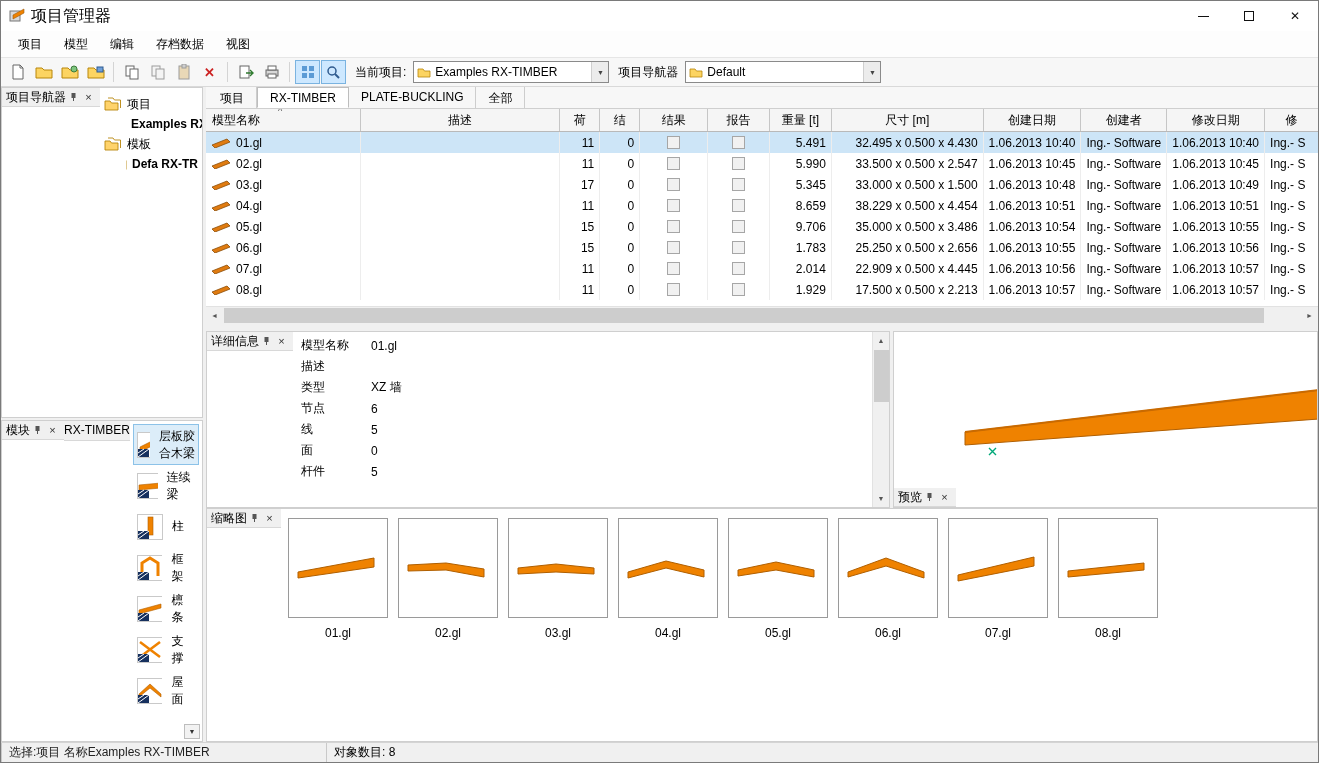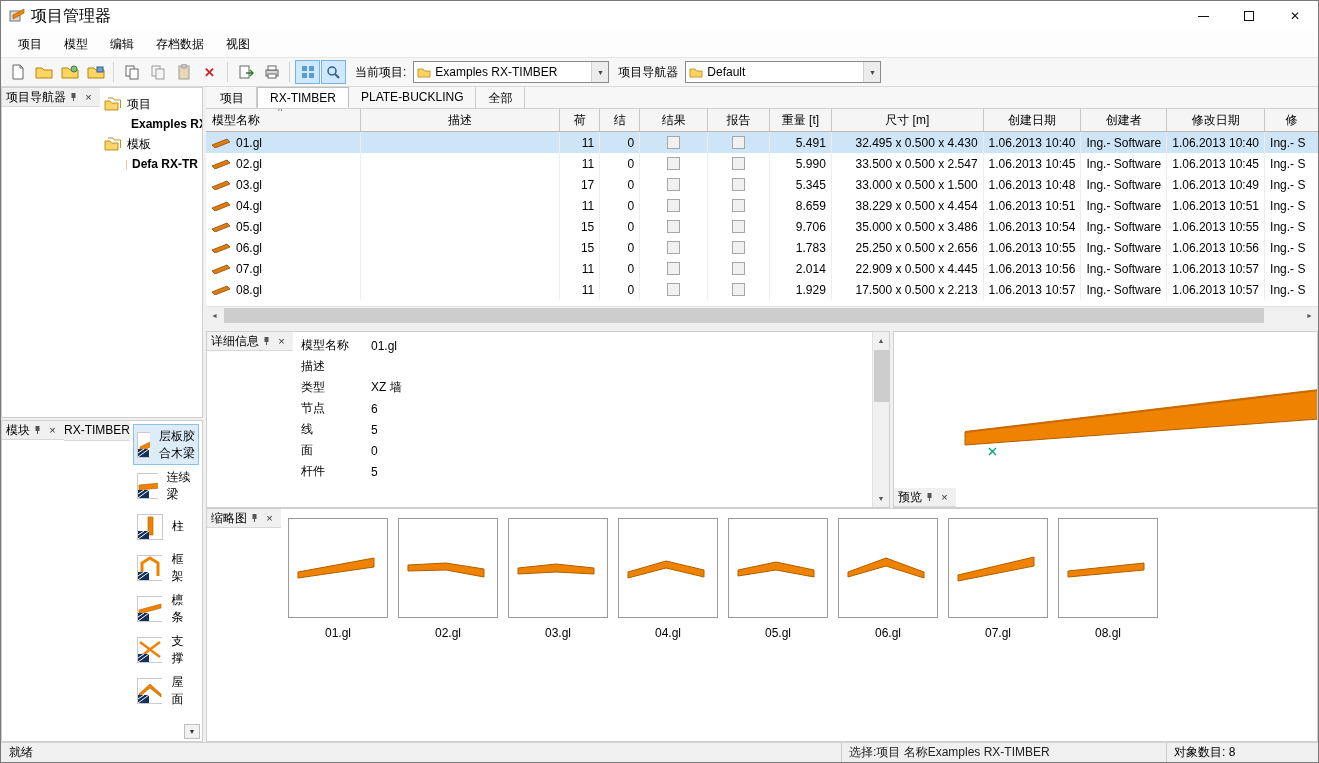--- a/index.html
+++ b/index.html
@@ -751,18 +751,17 @@
               </div>
             <div class="thumb-label">08.gl</div>
           </div>
         </div>
       </div>
 
     </div>
   </div>
 
   <div class="statusbar">
-    <div class="st-ready">就绪</div>
     <div class="st-sel">选择:项目 名称Examples RX-TIMBER</div>
     <div class="st-obj">对象数目: 8</div>
   </div>
 
 </div>
 
 </body></html>

